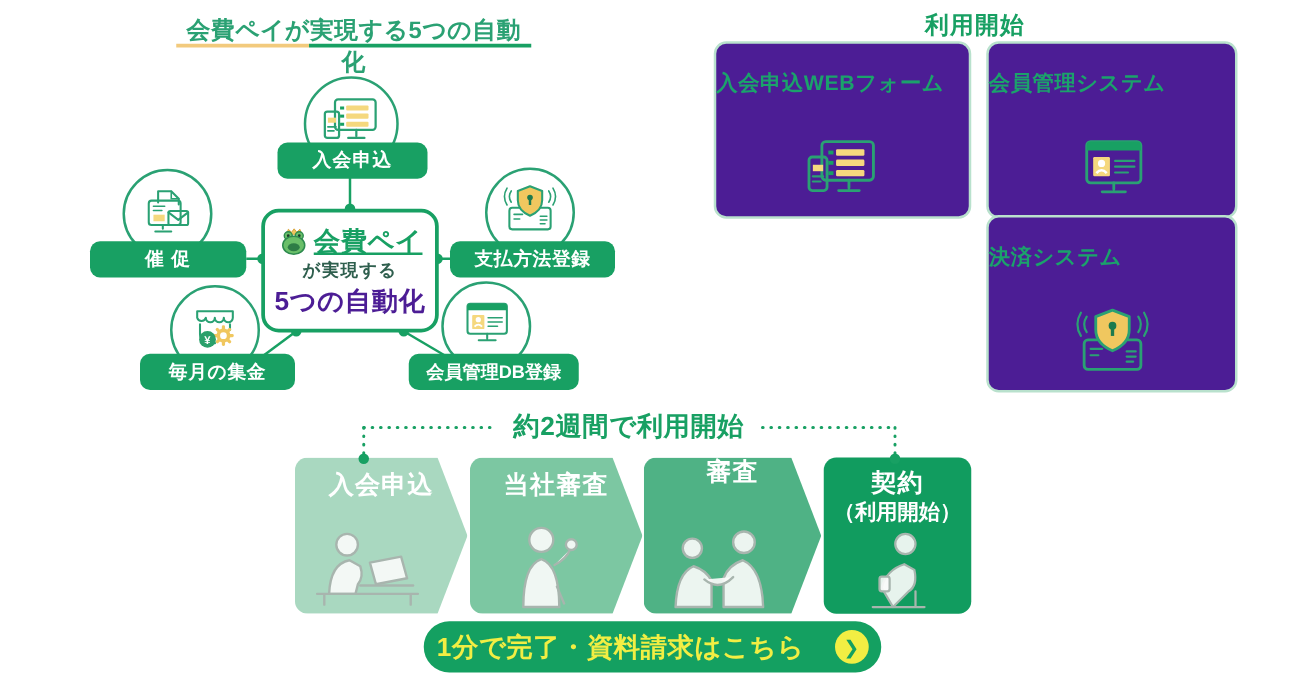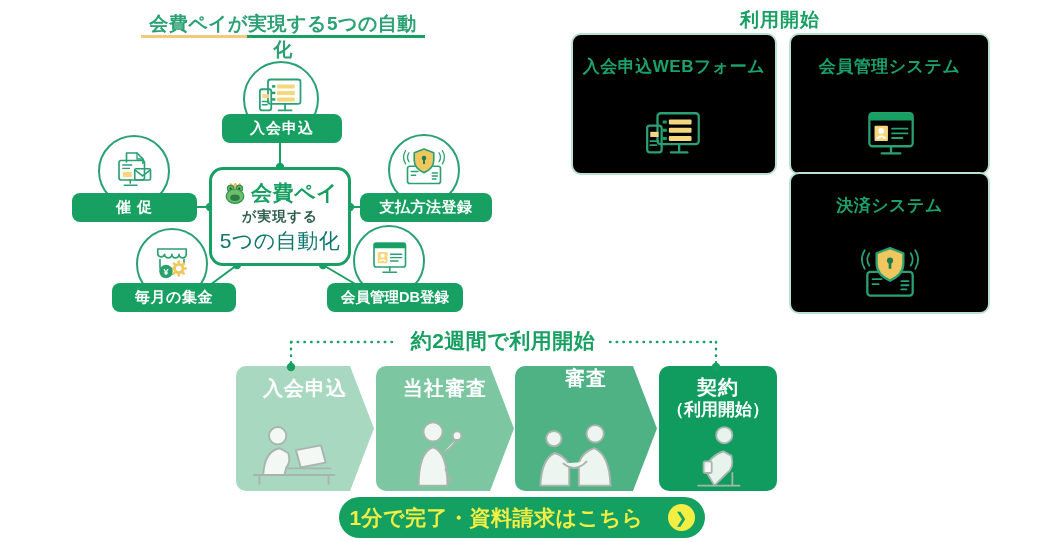--- a/index.html
+++ b/index.html
@@ -14,30 +14,30 @@
       background:linear-gradient(to right,#f2ca7d 0,#f2ca7d 106px,#18a063 106px);}
   .ncirc{position:absolute;background:#fff;border:2.5px solid #2aa173;border-radius:50%;
       display:flex;align-items:center;justify-content:center;box-sizing:border-box;}
   .pill{position:absolute;height:29px;background:#18a063;color:#fff;font-weight:bold;
       font-size:15px;letter-spacing:1px;border-radius:8px;display:flex;align-items:center;
       justify-content:center;box-sizing:border-box;}
   .cbox{position:absolute;left:209px;top:167px;width:142px;height:99px;background:#fff;
       border:3px solid #18a063;border-radius:14px;box-sizing:border-box;display:flex;
       flex-direction:column;align-items:center;justify-content:center;gap:1px;}
   .cbox .brand-row{display:flex;align-items:center;gap:3px;}
-  .cbox .brand{color:#18a063;font-size:21px;font-weight:bold;letter-spacing:.5px;}
+  .cbox .brand{color:#18a063;font-size:21px;font-weight:bold;letter-spacing:.5px;text-decoration:underline;}
   .cbox .mid{color:#2f5f4e;font-size:14px;font-weight:bold;letter-spacing:1px;}
-  .cbox .auto{color:#0f766e;font-weight:normal;font-size:21px;letter-spacing:.5px;}
+  .cbox .auto{color:#4c1d95;font-weight:bold;font-size:21px;letter-spacing:.5px;}
 
   
   .features-title{position:absolute;left:635px;top:7px;width:290px;text-align:center;
       color:#18a063;font-size:19px;font-weight:bold;letter-spacing:1px;}
   .fwrap{position:absolute;left:560px;top:0;width:445px;height:318px;overflow:hidden;}
-  .fcard{position:absolute;background:#000000;border:2px solid #b9e1cd;border-radius:10px;
-      box-sizing:border-box;text-align:center;}
+  .fcard{position:absolute;background:#4c1d95;border:2px solid #b9e1cd;border-radius:10px;
+      box-sizing:border-box;text-align:left;}
   .fcard .ft{margin-top:20px;color:#1ba26b;font-size:17px;font-weight:bold;letter-spacing:.5px;}
   .fcard svg{position:absolute;left:50%;top:70px;transform:translateX(-50%);}
 
   
   .flow-heading{position:absolute;left:373px;top:327px;width:260px;text-align:center;
       color:#18a063;font-size:21px;font-weight:bold;letter-spacing:.5px;}
   .fstep{position:absolute;top:366px;height:125px;color:#fff;text-align:center;}
   .fstep .bg{position:absolute;inset:0;border-radius:10px;}
   .fstep.arrow .bg{clip-path:polygon(0 0,calc(100% - 24px) 0,100% 50%,calc(100% - 24px) 100%,0 100%);}
   .fstep .lab{position:relative;z-index:2;margin-top:10px;font-size:20px;font-weight:bold;

